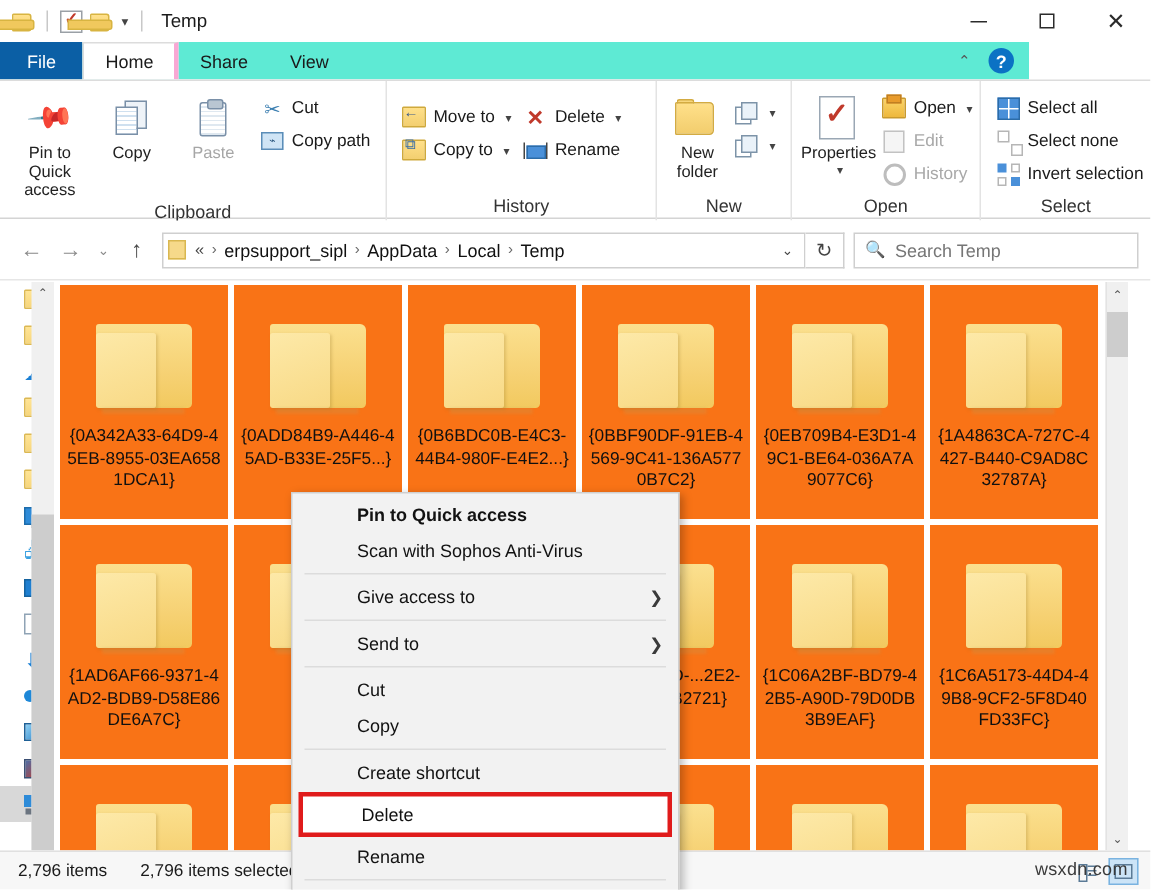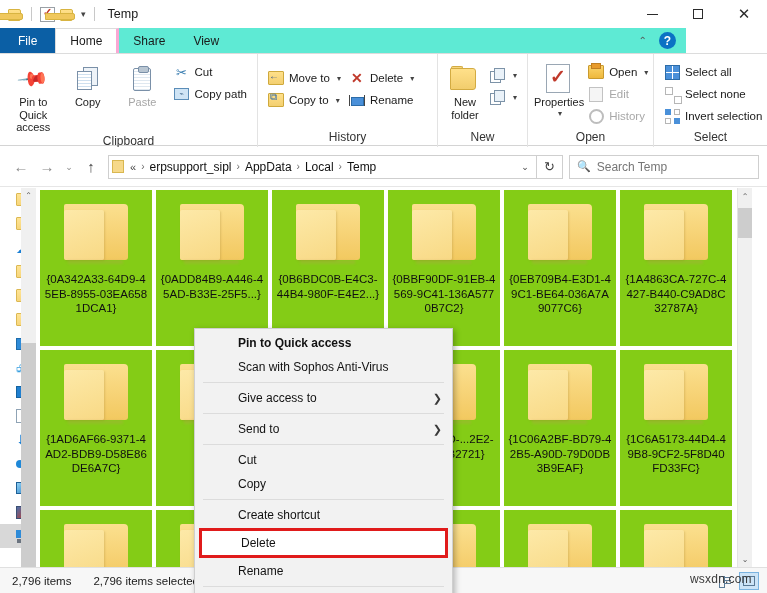--- a/index.html
+++ b/index.html
@@ -418,24 +418,24 @@
     width: 716px; height: 379px;
     background: #ffffff;
     overflow: hidden;
   }
   .grid {
     position: absolute; left: 4px; top: 2px;
     display: flex; flex-wrap: wrap;
   }
   .tile {
     width: 112px; height: 156px;
-    background: #84cc16;
+    background: #f97316;
     margin: 0 0 4px 0;
     display: flex; flex-direction: column; align-items: center;
-    padding-top: 12px;
+    padding-top: 24px;
   }
   .tile-spacer { width: 4px; height: 156px; }
   .folder-ic {
     width: 72px; height: 62px; position: relative; margin-bottom: 8px;
   }
   .folder-ic .back {
     position: absolute; left: 4px; top: 2px;
     width: 64px; height: 56px;
     background: linear-gradient(180deg,#fbe08f 0%,#f6d173 60%,#f2c95f 100%);
     border-radius: 2px 4px 3px 3px;

